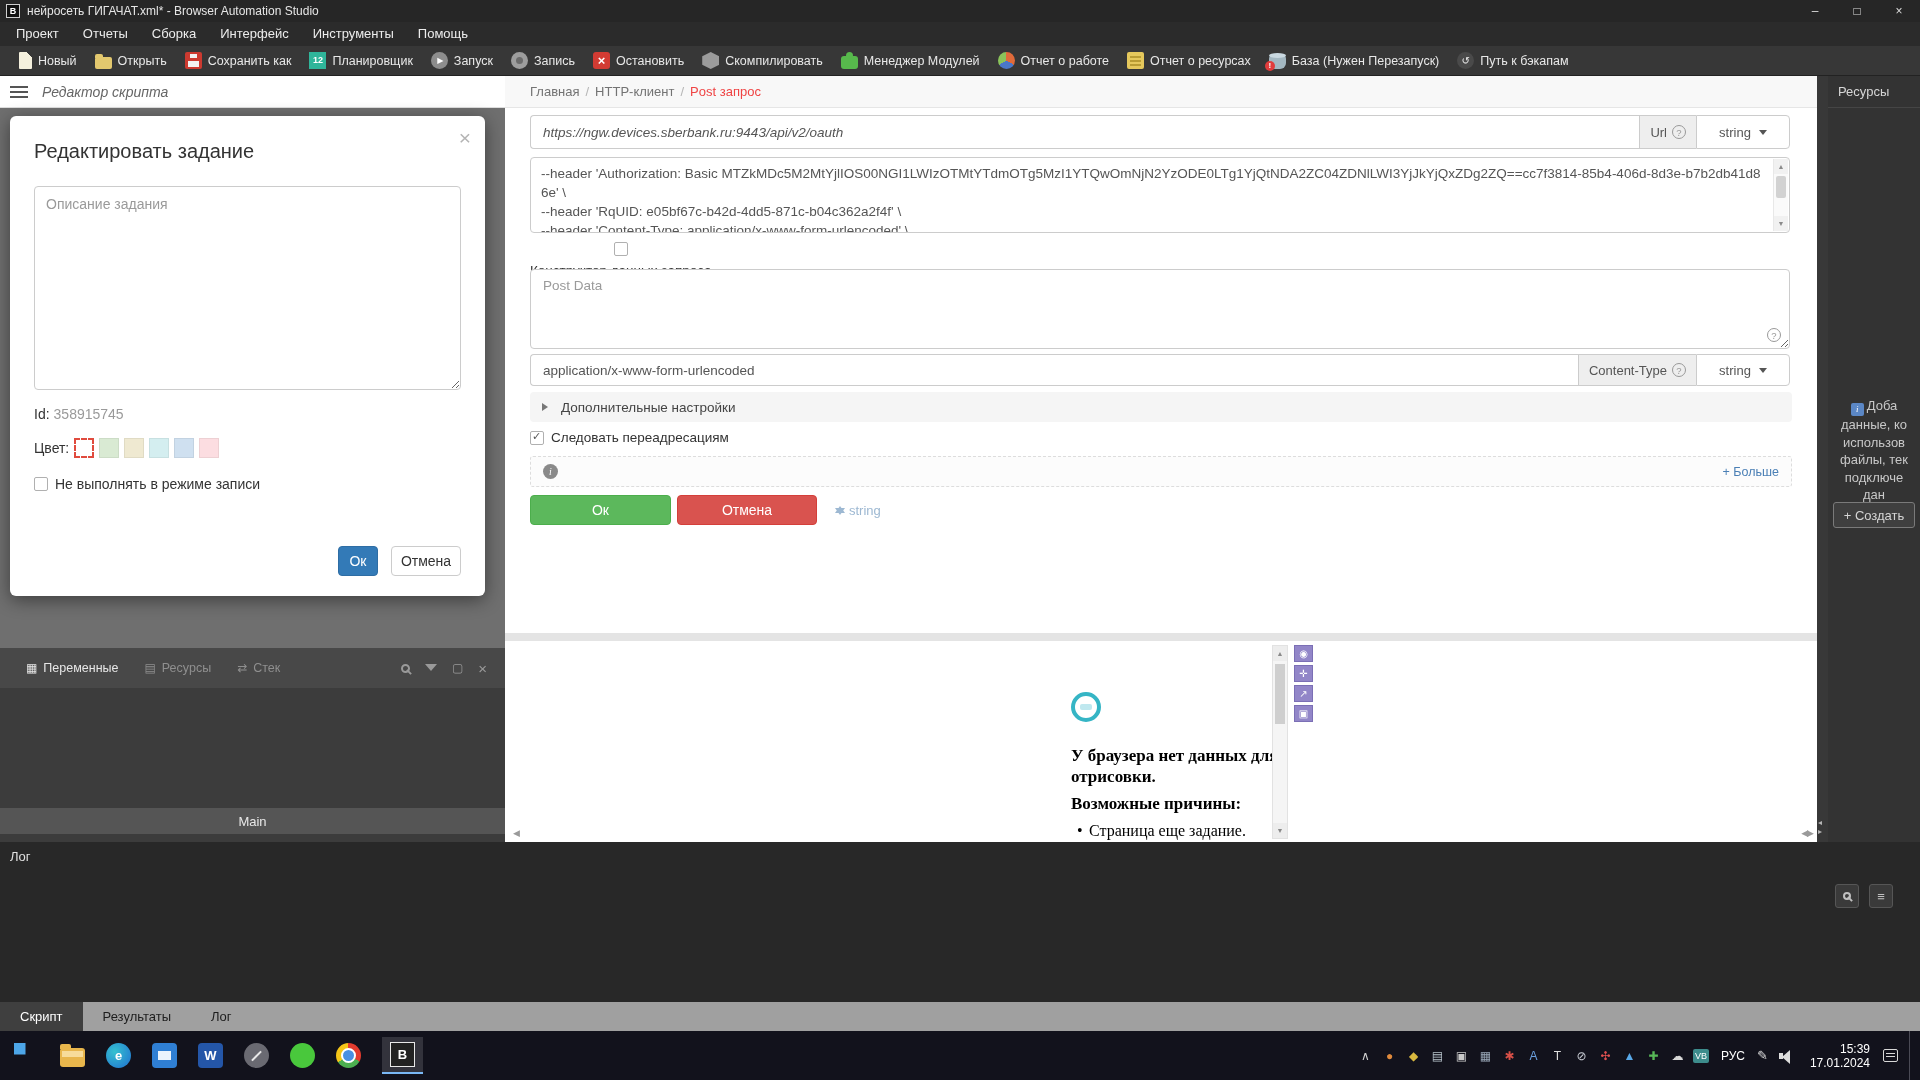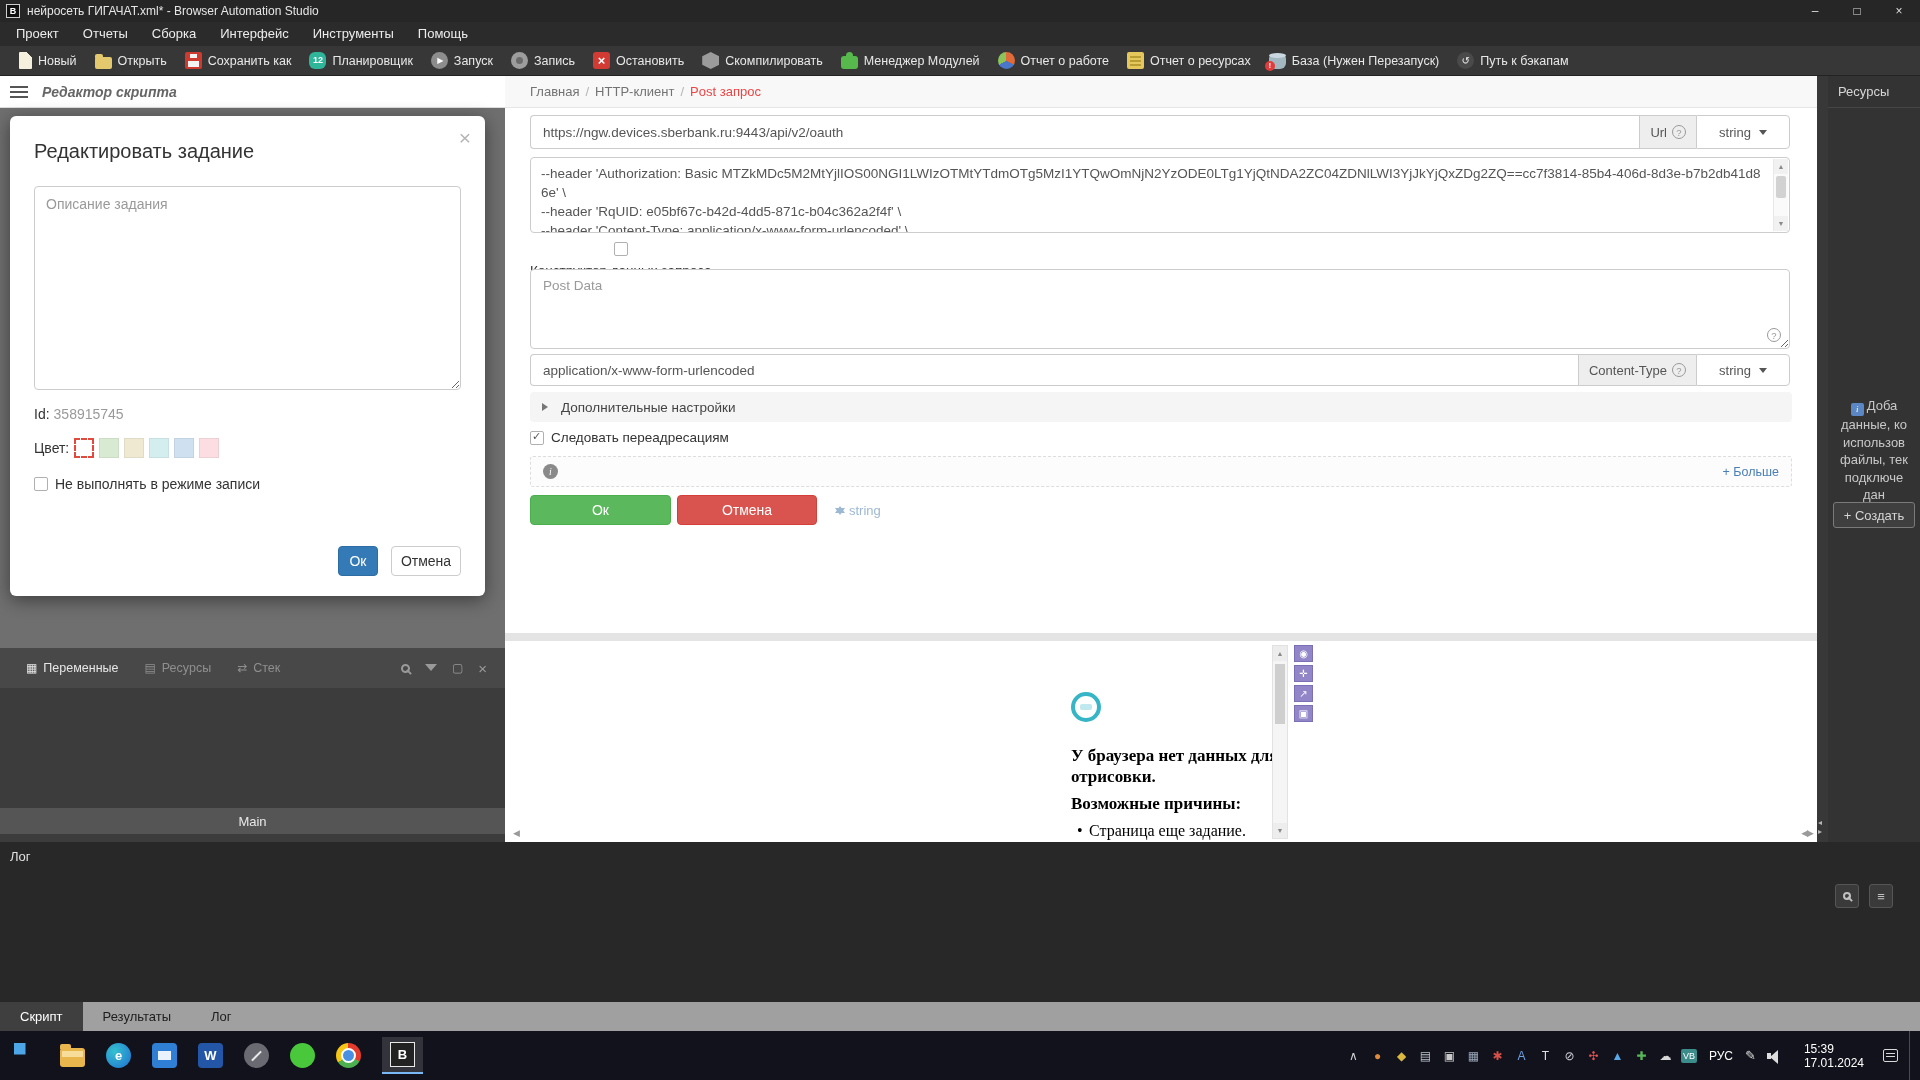--- a/index.html
+++ b/index.html
@@ -26,21 +26,21 @@
     display:flex; align-items:center; padding-left:10px; border-bottom:1px solid #222; }
   .tb-item { display:flex; align-items:center; color:#e8e8e8; font-size:12.5px; padding:0 9px; height:30px; }
   .tb-icon { width:17px; height:17px; position:relative; margin-right:6px; flex:none;
     display:flex; align-items:center; justify-content:center; font-size:11px; line-height:1; color:#fff; }
   .i-new { width:13px; background:linear-gradient(225deg,#373737 0 4px,#f4f0dd 4px); border-radius:1px; }
   .i-open { background:#e3c86e; border-radius:2px; height:12px; margin-top:5px; }
   .i-open::before { content:""; position:absolute; top:-3px; left:0; width:8px; height:4px; background:#e3c86e; border-radius:2px 2px 0 0; }
   .i-save { background:#cc3a30; border-radius:2px; }
   .i-save::before { content:""; position:absolute; left:3px; right:3px; bottom:2px; height:6px; background:#f2f2f2; }
   .i-save::after { content:""; position:absolute; left:5px; right:5px; top:2px; height:4px; background:#f2f2f2; }
-  .i-sched { background:#2fb59a; border-radius:6px; color:#fff; font-size:9px; font-weight:bold; }
+  .i-sched { background:#2fb59a; border-radius:0; color:#fff; font-size:9px; font-weight:bold; }
   .i-run { background:#8d8d8d; border-radius:50%; font-size:8px; padding-left:2px; }
   .i-rec { background:#9d9d9d; border-radius:50%; }
   .i-rec::before { content:""; width:7px; height:7px; border-radius:50%; background:#6b6b6b; }
   .i-stop { background:#d23b33; border-radius:3px; font-size:13px; font-weight:bold; }
   .i-compile { background:#9b9b9b; clip-path:polygon(50% 0,100% 25%,100% 75%,50% 100%,0 75%,0 25%); }
   .i-modules { background:#57b94c; border-radius:3px; height:13px; margin-top:4px; }
   .i-modules::before { content:""; position:absolute; top:-4px; left:5px; width:7px; height:7px; border-radius:50%; background:#57b94c; }
   .i-report-work { border-radius:50%; background:conic-gradient(#e06a3a 0 120deg,#4a77c9 120deg 240deg,#8ac45a 240deg 360deg); }
   .i-report-res { background:#e5c85c; border-radius:2px; }
   .i-report-res::before { content:""; position:absolute; left:3px; right:3px; top:4px; height:2px; background:#b99c33; box-shadow:0 4px 0 #b99c33, 0 8px 0 #b99c33; }
@@ -49,21 +49,21 @@
   .i-db::after { content:"!"; position:absolute; bottom:-2px; left:-4px; width:10px; height:10px; border-radius:50%;
     background:#e03c3c; color:#fff; font-size:8px; font-weight:bold; display:flex; align-items:center; justify-content:center; }
   .i-backup { background:#4a4a4a; border-radius:50%; color:#eee; font-size:10px; }
 
   
   #workspace { position:absolute; top:76px; left:0; width:1920px; height:766px; background:#3c3c3c; }
 
   
   #left-panel { position:absolute; left:0; top:0; width:505px; height:766px; background:#3c3c3c; }
   .panel-header { position:absolute; top:0; left:0; right:0; height:32px; background:#fff;
-    border-bottom:1px solid #ddd; display:flex; align-items:center;font-weight:bold; }
+    border-bottom:1px solid #ddd; display:flex; align-items:center; }
   .burger { width:18px; height:2px; background:#555; box-shadow:0 5px 0 #555, 0 10px 0 #555; margin:-10px 14px 0 10px; }
   .panel-header .ph-title { font-style:italic; color:#666; font-size:14px; }
   #left-overlay { position:absolute; top:32px; left:0; right:0; height:540px; background:#6f6f6f; }
   #vars-toolbar { position:absolute; top:572px; left:0; right:0; height:40px; background:#484848;
     display:flex; align-items:center; font-size:12.5px; }
   .vtab { display:flex; align-items:center; gap:6px; margin-left:26px; color:#8f8f8f; }
   .vtab.active { color:#e6e6e6; }
   .vtab .vt-ico { font-size:12px; }
   #vars-tools { margin-left:auto; display:flex; align-items:center; gap:15px; padding-right:18px; color:#9a9a9a; }
   .mag { width:9px; height:9px; border:2px solid #9a9a9a; border-radius:50%; position:relative; display:inline-block; }
@@ -77,21 +77,21 @@
 
   
   #main { position:absolute; left:505px; top:0; width:1312px; height:766px; background:#fff; }
   .bc-bar { position:absolute; top:0; left:0; right:0; height:32px; background:#f8f8f8; border-bottom:1px solid #e6e6e6;
     display:flex; align-items:center; padding-left:25px; font-size:13px; gap:6px; }
   .bc-link { color:#737373; } .bc-sep { color:#b5b5b5; } .bc-cur { color:#ef4444; }
 
   .url-row { position:absolute; top:39px; left:25px; width:1260px; height:34px; display:flex; }
   .fld { border:1px solid #ccc; font-size:13.5px; color:#555; background:#fff; }
   input.fld { padding:0 12px; outline:none; }
-  .url-row input { flex:1; border-radius:4px 0 0 4px; border-right:none; }
+  .url-row input { flex:1; border-radius:4px 0 0 4px; border-right:none;font-style:italic; }
   .addon { background:#eee; border:1px solid #ccc; border-right:none; display:flex; align-items:center; justify-content:center;
     gap:5px; color:#555; font-size:13px; padding:0 10px; }
   .qmark { width:14px; height:14px; border:1px solid #999; border-radius:50%; color:#999; font-size:9.5px;
     display:flex; align-items:center; justify-content:center; flex:none; }
   .sel { width:94px; border:1px solid #ccc; border-radius:0 4px 4px 0; background:#fff; display:flex; align-items:center;
     justify-content:center; gap:8px; color:#555; font-size:13px; }
   .caret { width:0; height:0; border:4px solid transparent; border-top:5px solid #555; margin-top:4px; }
 
   #headers-box { position:absolute; top:81px; left:25px; width:1260px; height:76px; border:1px solid #ccc; border-radius:4px;
     padding:6px 24px 0 10px; font-size:13.5px; color:#555; line-height:19px; white-space:pre-wrap;
@@ -231,21 +231,21 @@
   .tb-bas-wrap { background:rgba(255,255,255,.14); padding:5px 8px; border-bottom:2px solid #7ab8f5; }
 
   #tb-right { margin-left:auto; display:flex; align-items:center; gap:7px; padding-right:6px; }
   .tray-ico { width:17px; height:20px; display:flex; align-items:center; justify-content:center; font-size:12px; }
   .tray-vb { font-size:9px; background:#3d8c8c; width:16px; height:14px; border-radius:2px; }
   .lang { color:#fff; font-size:12px; margin:0 5px; }
   .pen { color:#ddd; font-size:13px; }
   .spk { width:14px; height:14px; position:relative; margin:0 4px; }
   .spk::before { content:""; position:absolute; left:0; top:4px; width:4px; height:6px; background:#ddd; }
   .spk::after { content:""; position:absolute; left:3px; top:1px; border:7px solid transparent; border-right:8px solid #ddd; border-left:0; }
-  .clock { color:#fff; font-size:12px; line-height:14px; margin:0 12px; }
+  .clock { color:#fff; font-size:12px; line-height:14px; text-align:right; margin:0 6px; }
   .notif { width:15px; height:13px; border:1px solid #d8d8d8; border-radius:2px; position:relative; margin-right:4px; }
   .notif::before { content:""; position:absolute; left:2px; top:3px; right:2px; height:1px; background:#d8d8d8; box-shadow:0 3px 0 #d8d8d8; }
   .desk-sliver { width:5px; height:49px; border-left:1px solid #4a4a55; }
 </style>
 </head>
 <body>
 
 <div id="titlebar">
   <span class="app-ico">B</span>
   <span class="title">нейросеть ГИГАЧАТ.xml* - Browser Automation Studio</span>

